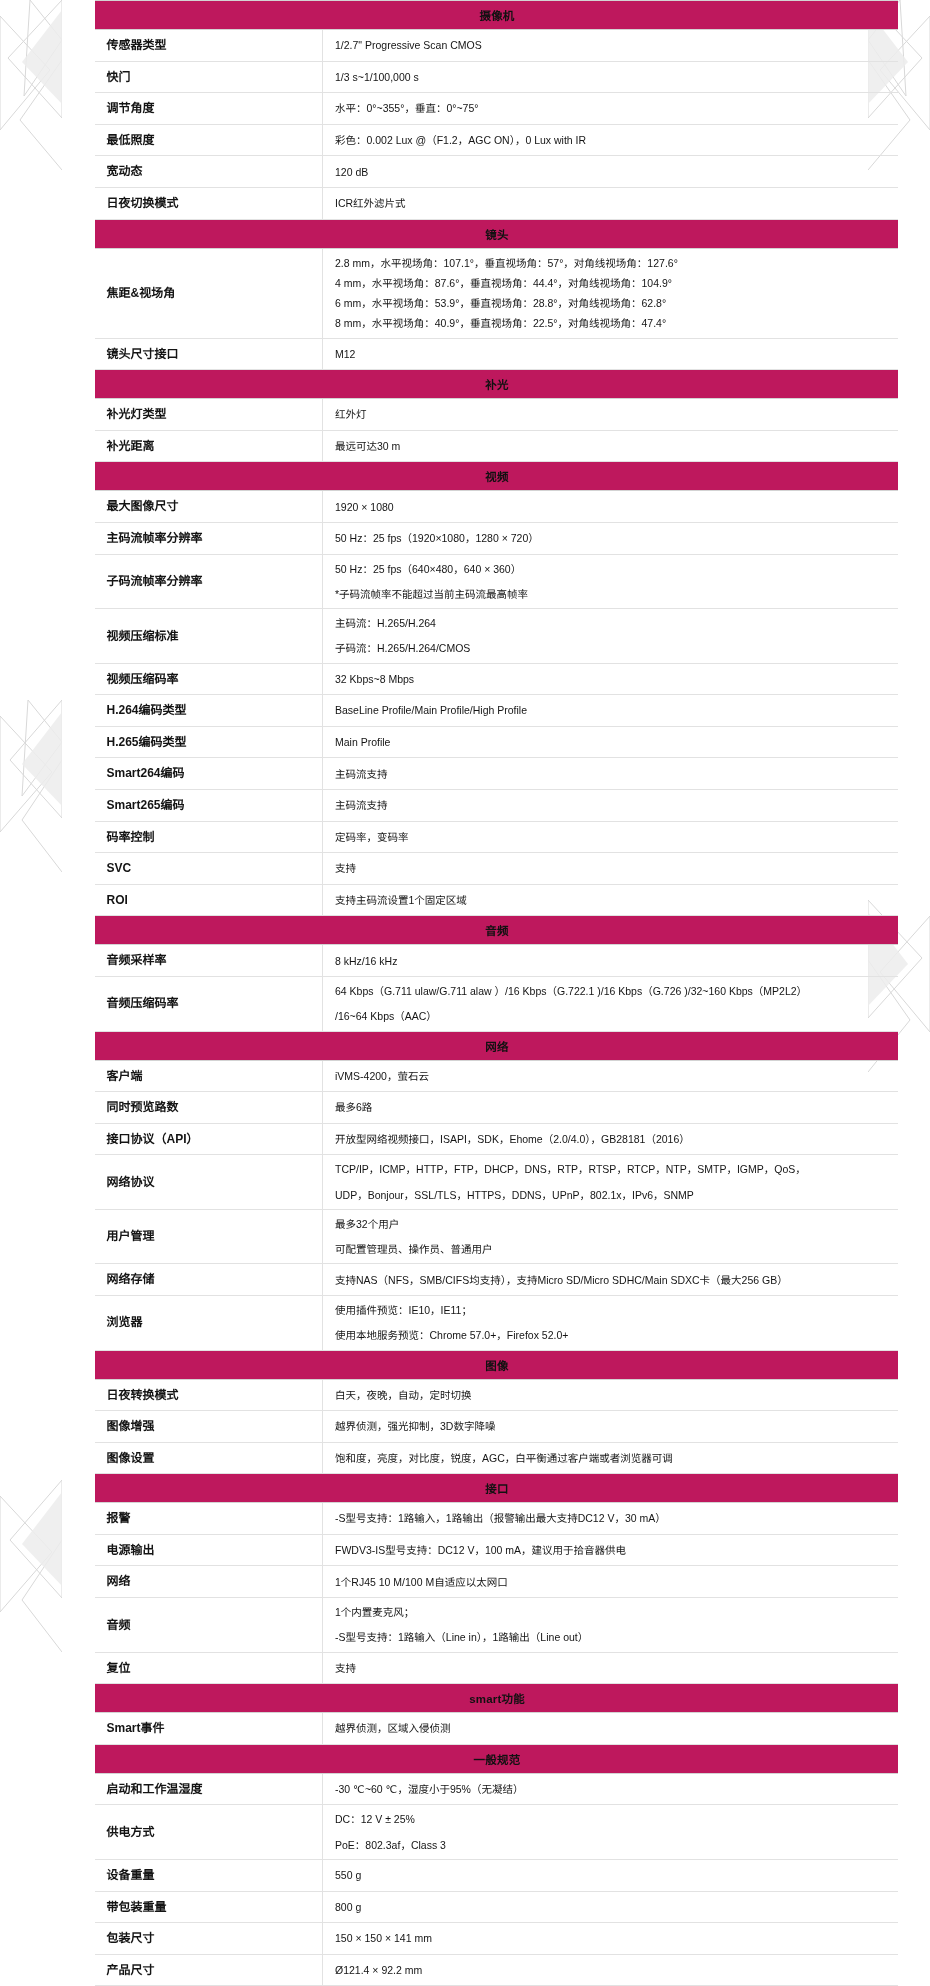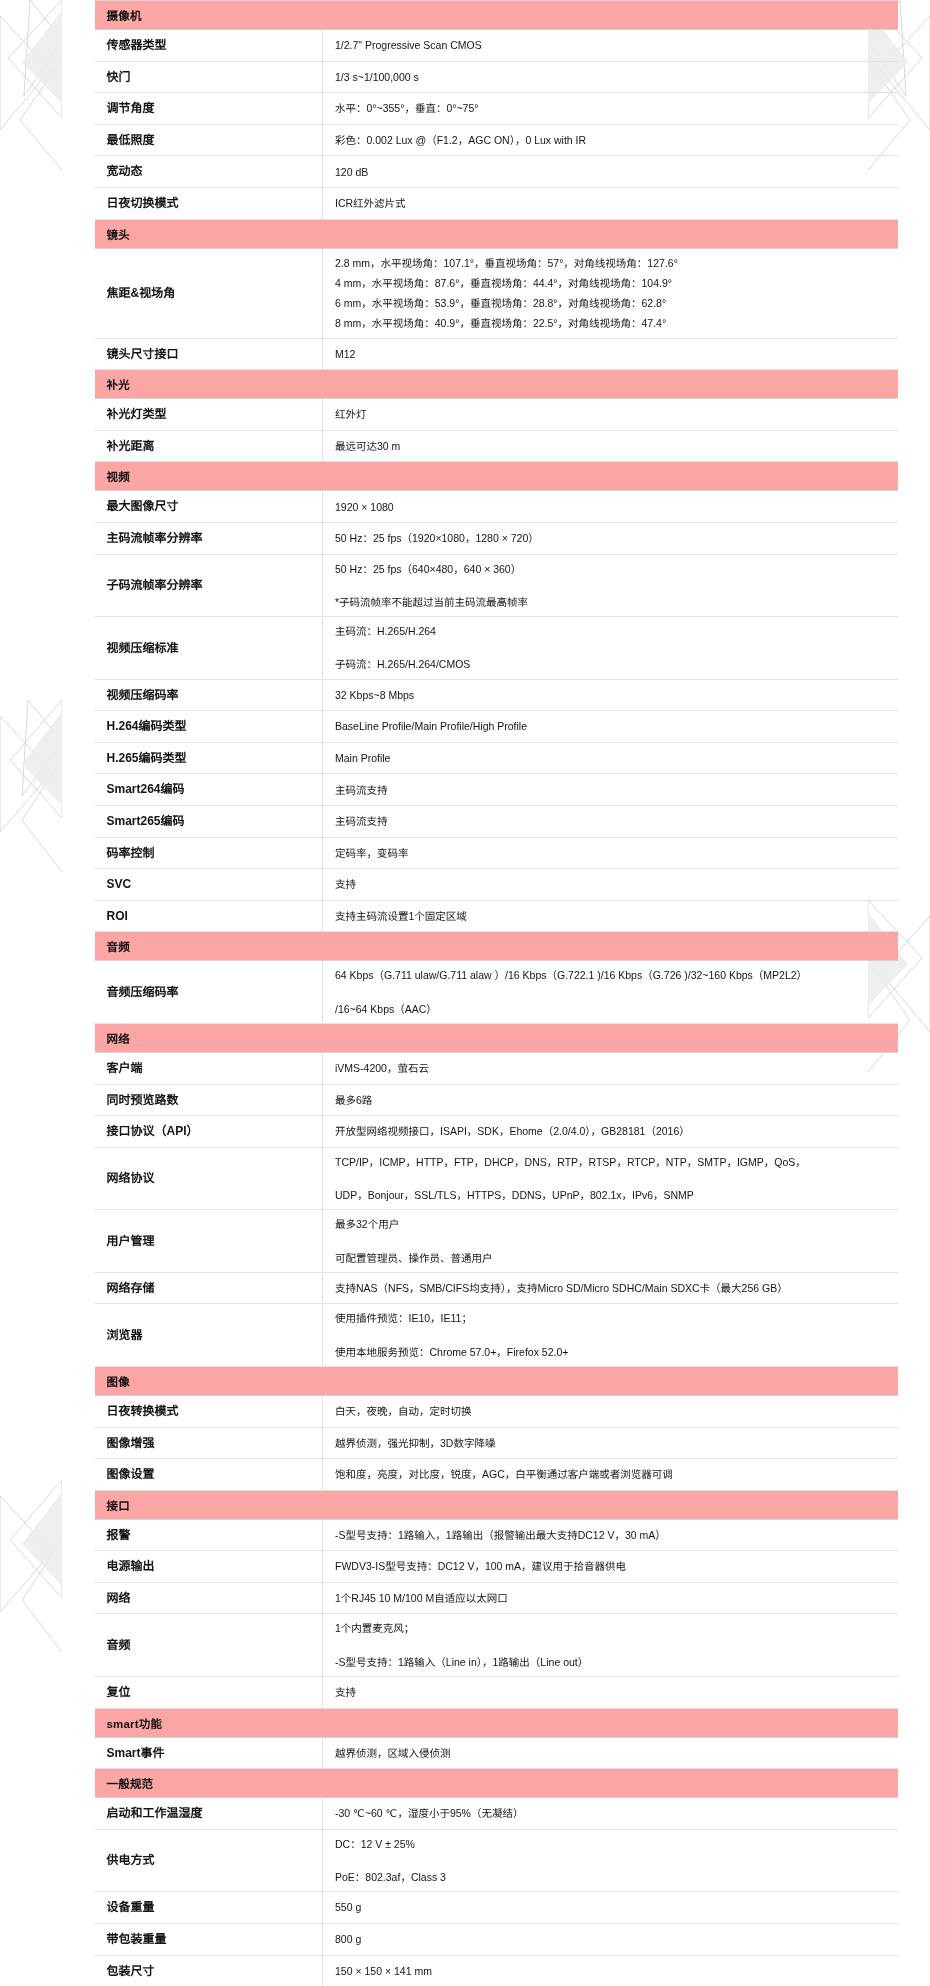--- a/index.html
+++ b/index.html
@@ -42,49 +42,50 @@
   table.spec {
     width: 803px;
     border-collapse: collapse;
     table-layout: fixed;
     font-size: 11px;
   }
   table.spec col.c-key { width: 228px; }
   table.spec col.c-val { width: 575px; }
 
   tr.section-row > td {
-    background: #fca5a5;
+    background: #be185d;
     font-weight: bold;
     font-size: 11.5px;
     padding: 6px 10px 6px 12px;
     border-top: 1px solid #d3d3d3;
     border-bottom: 1px solid #d3d3d3;
     color: #111;
     letter-spacing: .2px;
+    text-align: center;
   }
   tr.spec-row > td {
     border-bottom: 1px solid #e2e2e2;
     padding: 6px 10px;
     vertical-align: middle;
     line-height: 1.55;
   }
   tr.spec-row > td.key {
     padding-left: 12px;
     border-right: 1px solid #e2e2e2;
     color: #141414;
     font-size: 12px;
     font-weight: bold;
   }
   tr.spec-row > td.val {
     padding-left: 12px;
     color: #141414;
     font-size: 10.5px;
   }
   td.val .line { display: block; }
-  td.val .line + .line { margin-top: 17px; }
+  td.val .line + .line { margin-top: 9px; }
   td.val .line.tight + .line.tight { margin-top: 4px; }
 </style>
 </head>
 <body>
 
 <div class="bg-deco left">
   <svg width="62" height="1986" viewBox="0 0 62 1986" xmlns="http://www.w3.org/2000/svg" aria-hidden="true">
     <g fill="none" stroke="#d8d8d8" stroke-width="1">
       <path d="M62 0 L8 58 L62 118 Z"></path>
       <path d="M0 16 L50 70 L0 130 Z"></path>
@@ -277,20 +278,26 @@
         <tr class="spec-row">
           <td class="key">ROI</td>
           <td class="val">
             <span class="line">支持主码流设置1个固定区域</span>
           </td>
         </tr>
         <tr class="section-row">
           <td colspan="2">音频</td>
         </tr>
         <tr class="spec-row">
+          <td class="key">音频采样率</td>
+          <td class="val">
+            <span class="line">8 kHz/16 kHz</span>
+          </td>
+        </tr>
+        <tr class="spec-row">
           <td class="key">音频压缩码率</td>
           <td class="val">
             <span class="line">64 Kbps（G.711 ulaw/G.711 alaw ）/16 Kbps（G.722.1 )/16 Kbps（G.726 )/32~160 Kbps（MP2L2）</span>
             <span class="line">/16~64 Kbps（AAC）</span>
           </td>
         </tr>
         <tr class="section-row">
           <td colspan="2">网络</td>
         </tr>
         <tr class="spec-row">

